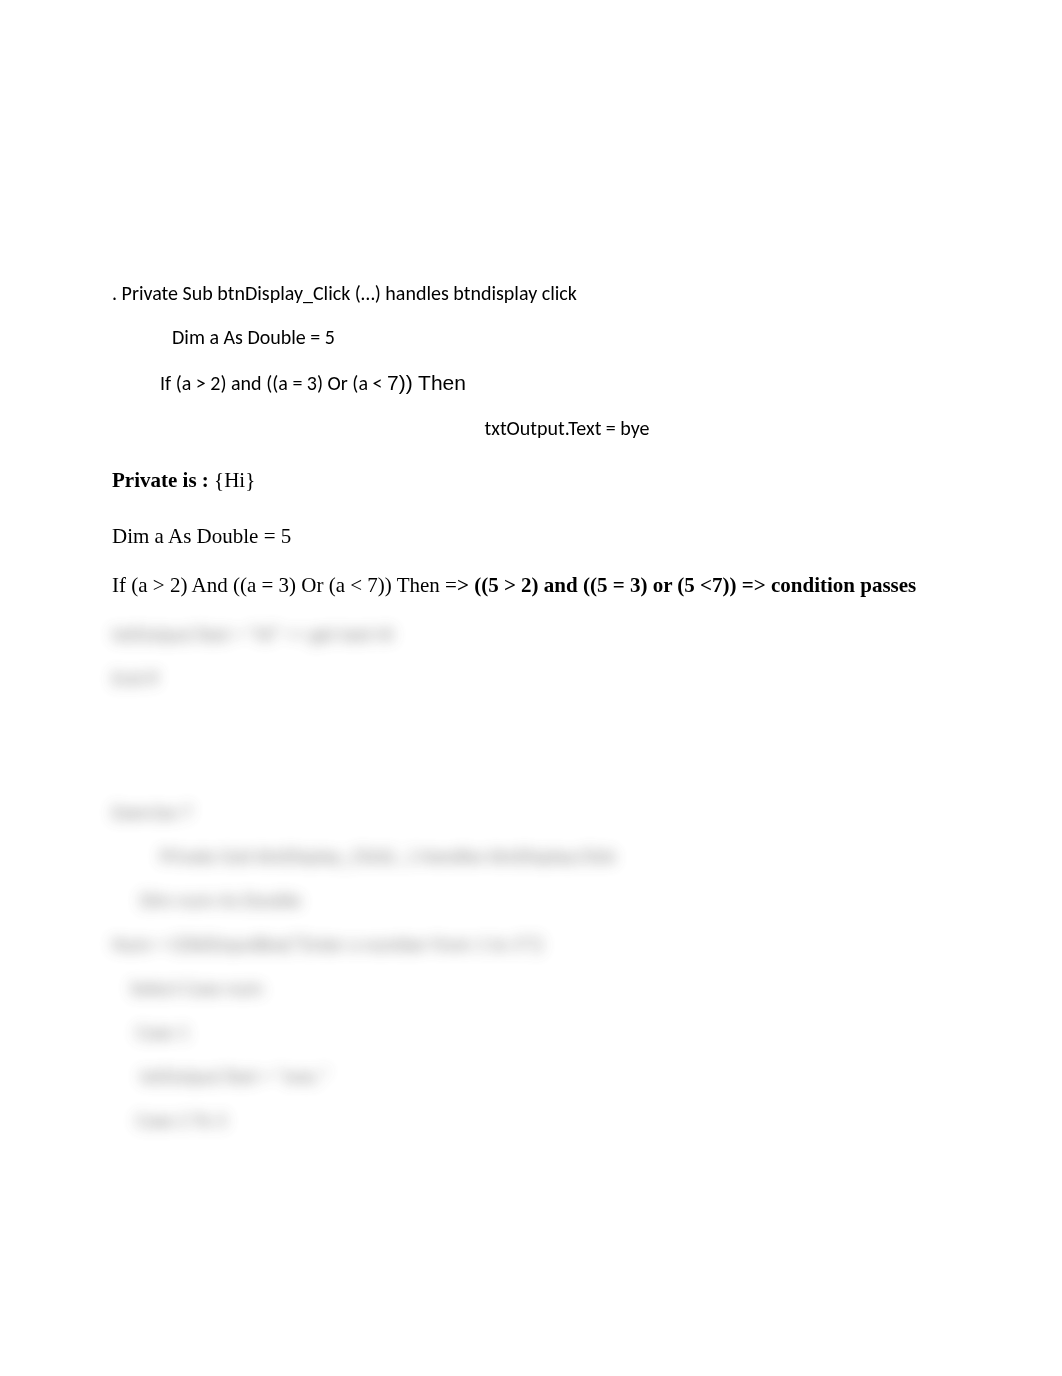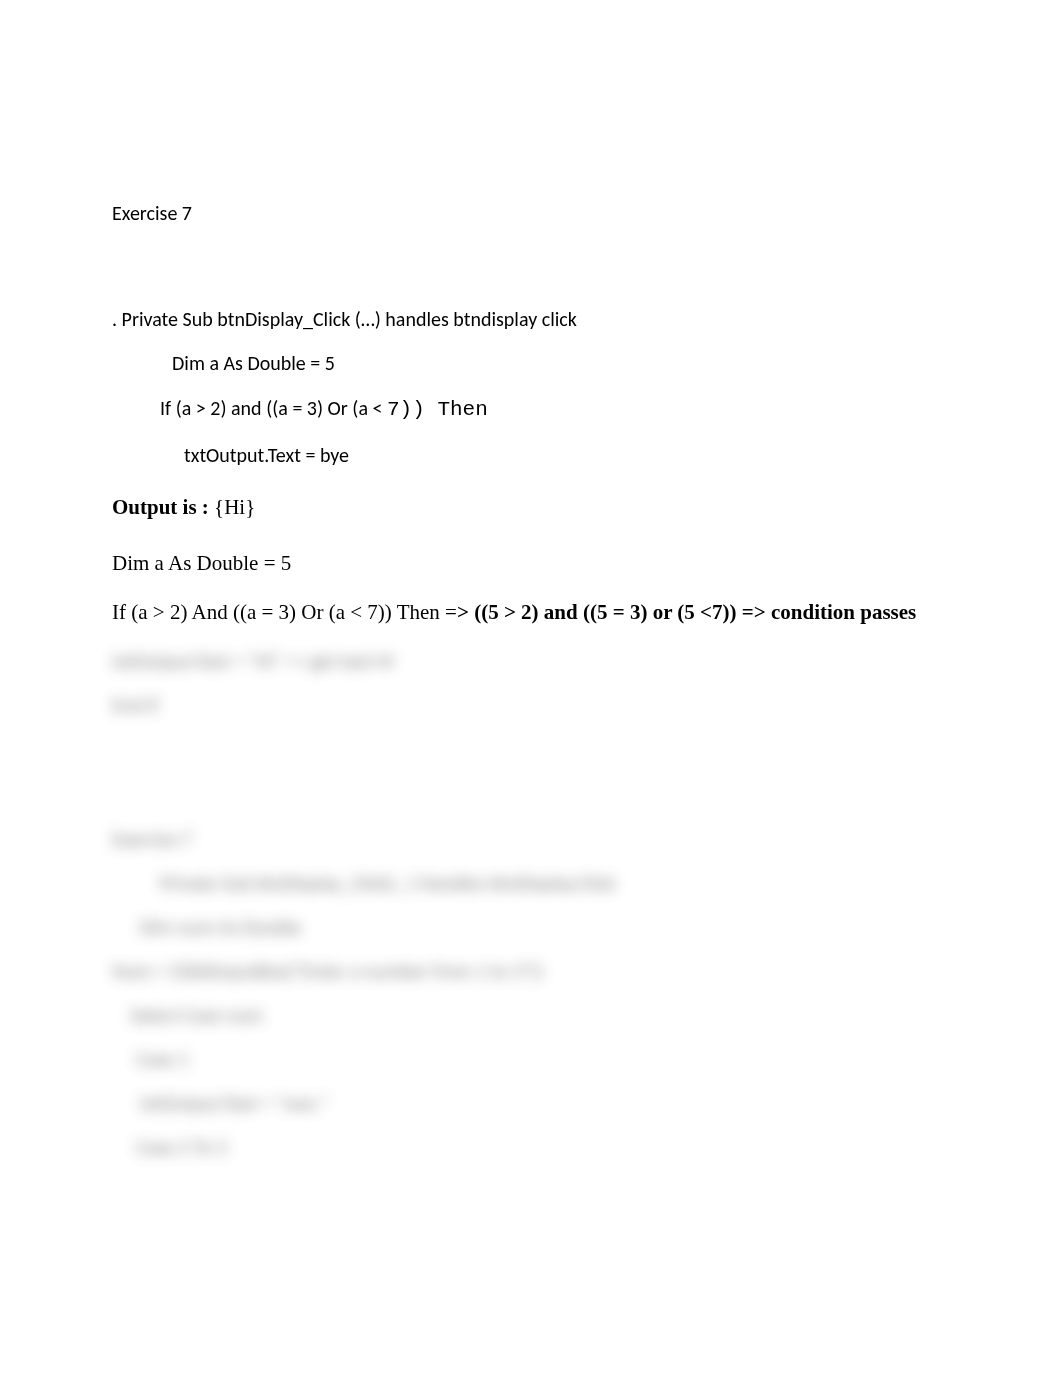--- a/index.html
+++ b/index.html
@@ -32,26 +32,26 @@
     }
     .mixed-line {
       font-size: 20px;
       line-height: 1.4;
       margin-bottom: 18px;
     }
     .mixed-line .sans {
       font-family: Calibri, Arial, sans-serif;
     }
     .mixed-line .serif {
-      font-family: Liberation Mono, monospace;
+      font-family: Liberation Sans, sans-serif;
       font-size: 21px;
     }
     .indent-1 { padding-left: 48px; }
     .indent-2 { padding-left: 60px; }
-    .indent-3 { padding-left: 72px; }
+    .indent-3 { padding-left: 72px; text-align: center; }
     .indent-0b { padding-left: 36px; }
     .gap-large { margin-top: 80px; }
     .gap-med { margin-top: 24px; }
     .bold { font-weight: bold; }
     .blurred-section {
       margin-top: 20px;
       filter: blur(7px);
       opacity: 0.75;
       color: #555;
     }
@@ -64,36 +64,35 @@
     .b-indent-1 { padding-left: 48px; }
     .b-indent-0 { padding-left: 28px; }
     .b-indent-sm { padding-left: 18px; }
     .b-indent-xs { padding-left: 24px; }
   </style>
 </head>
 <body>
 
 <div class="page">
 
-  <div class="sans-line">Exercise 7</div>
 
   <div class="sans-line gap-large">. Private Sub btnDisplay_Click (…) handles btndisplay click</div>
 
   <div class="sans-line indent-2">Dim a As Double = 5</div>
 
   <div class="mixed-line indent-1">
     <span class="sans">If (a &gt; 2) and ((a = 3) Or (a &lt; </span><span class="serif">7)) Then</span>
   </div>
 
   <div class="sans-line indent-3">txtOutput.Text = bye</div>
 
 
 
   <div class="serif-line gap-med">
-    <span class="bold">Output is : </span><span>{Hi}</span>
+    <span class="bold">Private is : </span><span>{Hi}</span>
   </div>
 
   <div class="serif-line gap-med">Dim a As Double = 5</div>
 
   <div class="serif-line">
     <span>If (a &gt; 2) And ((a = 3) Or (a &lt; 7)) Then =</span><span class="bold">&gt; ((5 &gt; 2) and ((5 = 3) or (5 &lt;7)) =&gt; condition passes</span>
   </div>
 
   <div class="blurred-section">
     <div class="line">txtOutput.Text = "Hi" =&gt; get text Hi</div>

